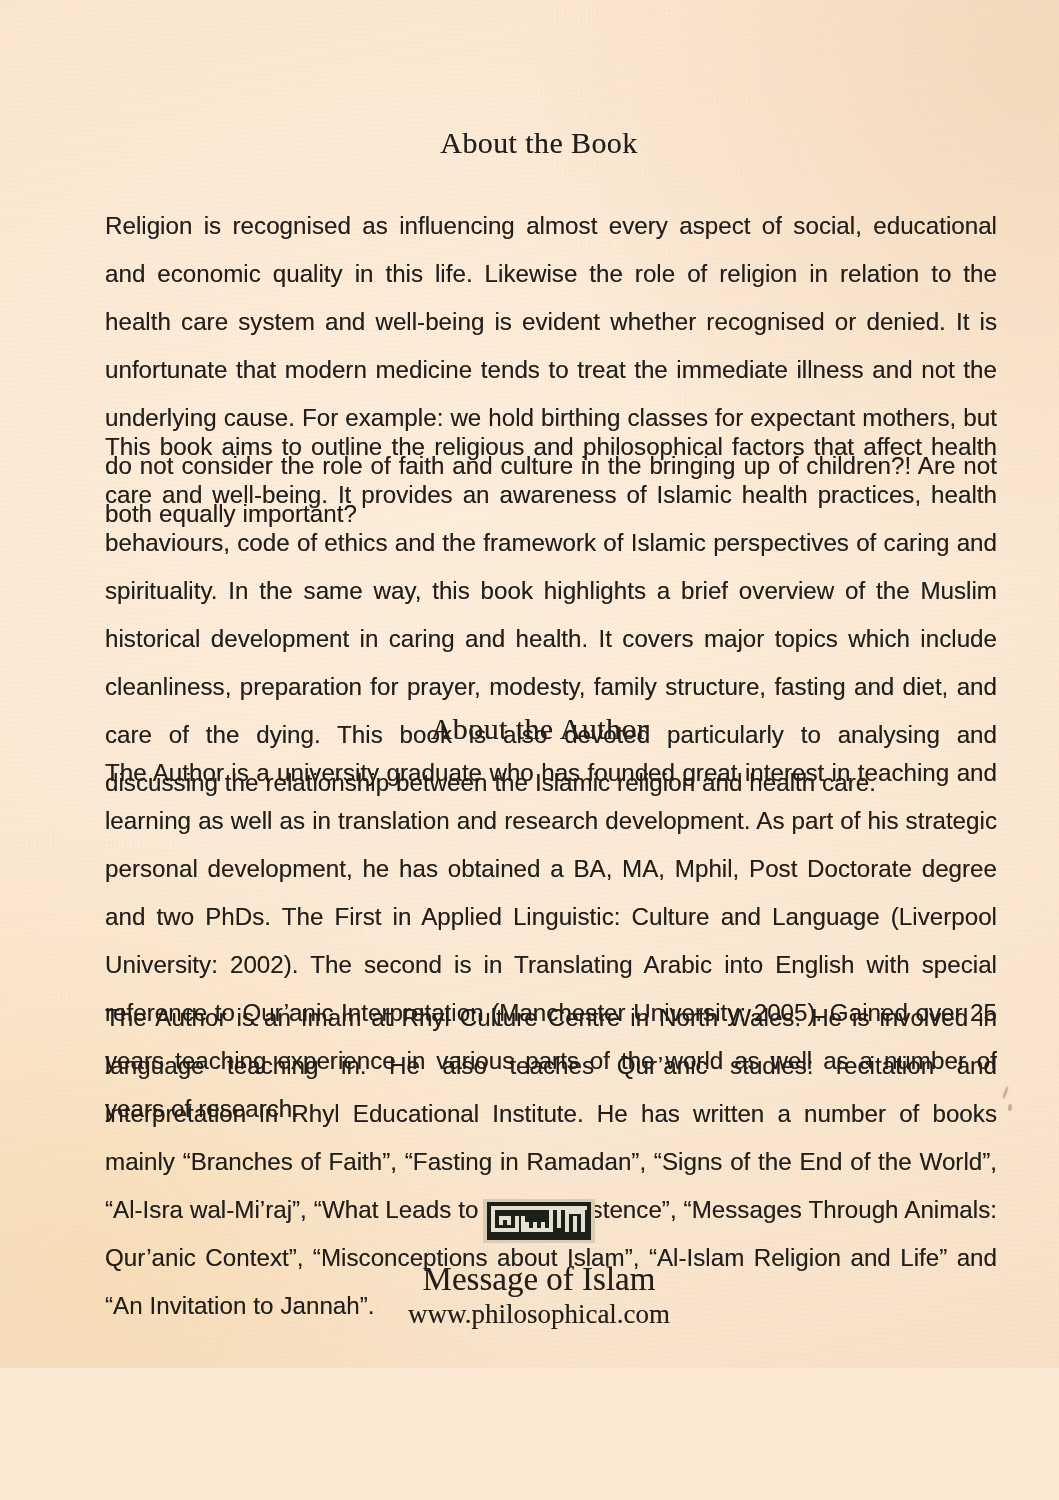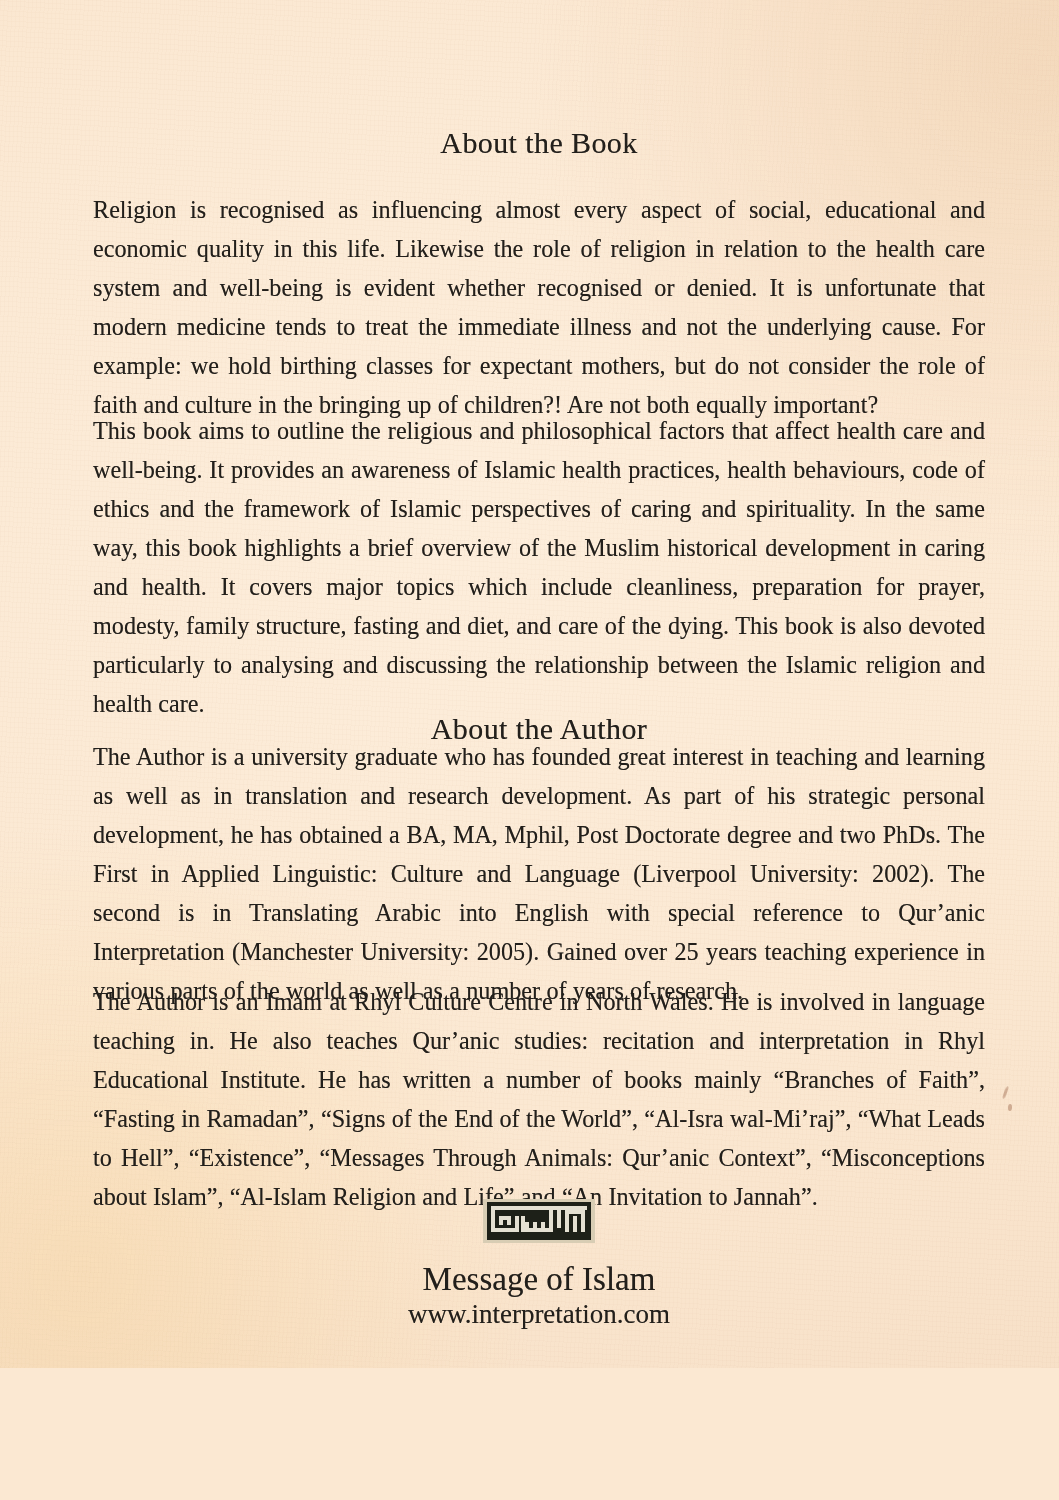--- a/index.html
+++ b/index.html
@@ -58,27 +58,27 @@
     text-align: center;
     font-weight: normal;
     font-size: 30px;
     letter-spacing: .4px;
     color: #23201c;
     font-family: "Liberation Serif", serif;
     text-shadow: 0 0 .6px rgba(35,32,28,.55);
   }
 
   p.para {
-    margin: 0;
+    margin: 12px;
     text-align: justify;
     text-justify: inter-word;
     font-size: 24.2px;
-    line-height: 39px;
+    line-height: 48px;
     color: #221f1b;
-    font-family: Liberation Serif, serif;
+    font-family: Liberation Sans, sans-serif;
     text-shadow: 0 0 .55px rgba(34,31,27,.5);
     word-spacing: .2px;
   }
   p.last-full { text-align-last: left; }
 
   
   .blk { position: absolute; left: 0; width: 892px; }
 
   #h-book      { top: 126px; }
   #p-book-1    { top: 190px; }
@@ -181,17 +181,17 @@
             <rect x="86" y="14" width="4" height="16"></rect>
             <rect x="94" y="8" width="4" height="22"></rect>
             <rect x="78" y="8" width="20" height="4"></rect>
           </g>
         </svg>
       </span>
     </div>
 
     <div id="footer">
       <div class="foot-line" id="foot-name">Message of Islam</div>
-      <div class="foot-line" id="foot-web">www.interpretation.com</div>
+      <div class="foot-line" id="foot-web">www.philosophical.com</div>
     </div>
 
   </div>
 </div>
 
 </body></html>

